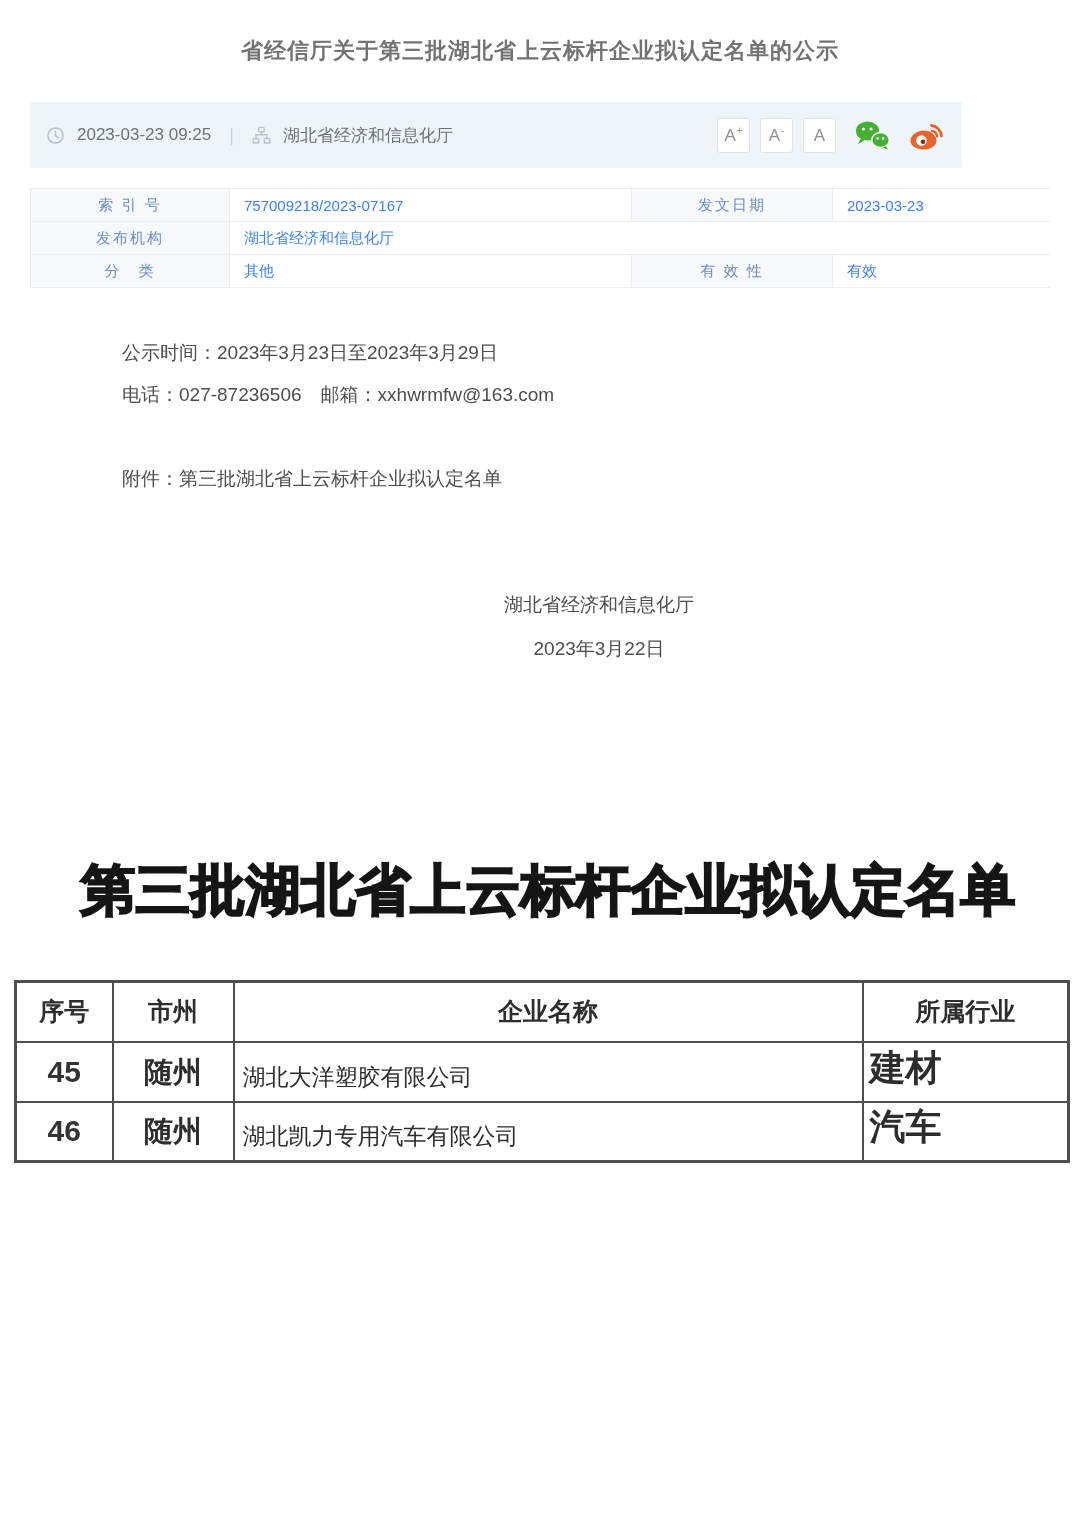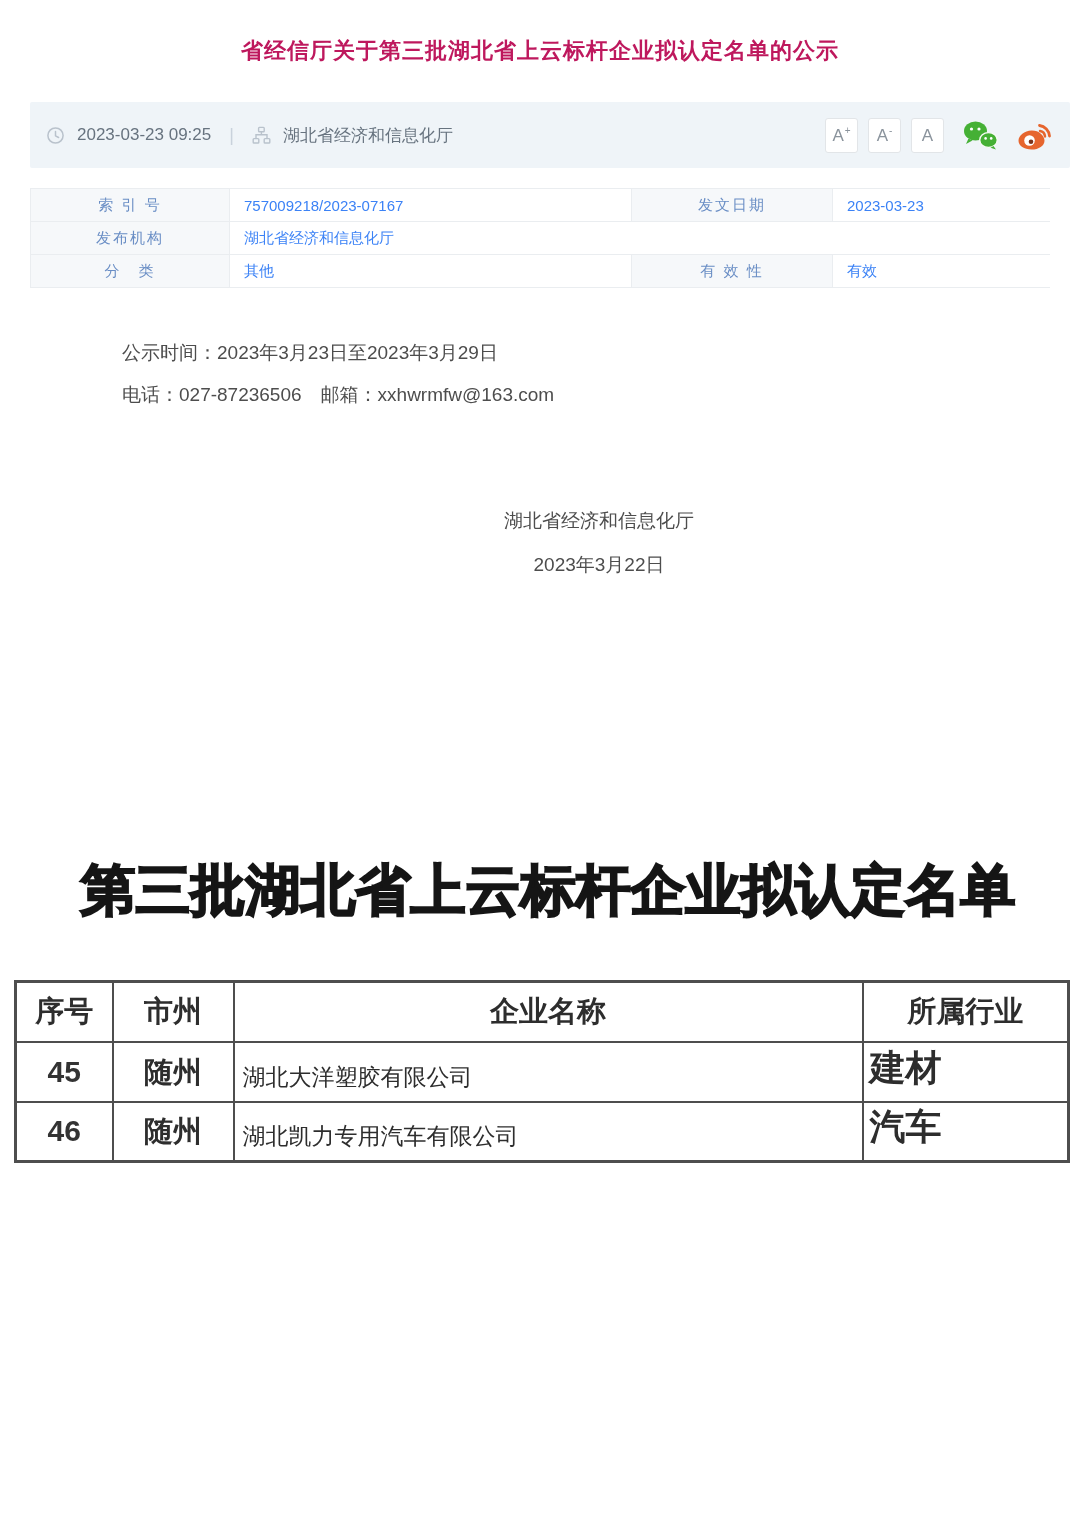--- a/index.html
+++ b/index.html
@@ -7,26 +7,26 @@
   .page {
     position:relative; width:1080px; height:1527px; margin:0 auto;
     background:#ffffff; overflow:hidden;
     font-family:"Liberation Sans","DejaVu Sans",sans-serif;
   }
 
   
   .page-title {
     position:absolute; top:36px; left:0; width:100%;
     text-align:center; font-size:22px; font-weight:700;
-    color:#be185d; letter-spacing:1px;
+    color:#737373; letter-spacing:1px;
   }
 
   
   .meta-bar {
-    position:absolute; left:30px; top:102px; width:1040px; height:66px;
+    position:absolute; left:30px; top:102px; width:932px; height:66px;
     background:#eff4f8; border-radius:2px;
     display:flex; align-items:center; justify-content:space-between;
     padding:0 18px 0 16px; color:#67737f; font-size:17px;
   }
   .meta-left { display:flex; align-items:center; gap:12px; }
   .meta-divider { color:#c9d2dc; font-size:18px; padding:0 6px; }
   .meta-right { display:flex; align-items:center; gap:10px; }
   .font-btn {
     width:33px; height:35px; background:#ffffff; border:1px solid #e2e5e8;
     border-radius:3px; color:#8a939c; font-size:17px; cursor:pointer;
@@ -77,21 +77,21 @@
 
   
   .attachment-table {
     position:absolute; left:14px; top:980px; width:1053px;
     border-collapse:collapse; color:#2d2d2d;
     border:3px solid #4e4e4e; table-layout:fixed;
   }
   .attachment-table th, .attachment-table td {
     border:2px solid #4e4e4e; height:60px; overflow:hidden;
   }
-  .attachment-table th { font-size:29px; font-weight:700; text-align:center; }
+  .attachment-table th { font-size:25px; font-weight:700; text-align:center; }
   .col-no  { width:97px; }
   .col-city{ width:121px; }
   .col-name{ width:629px; }
   .col-ind { width:206px; }
   td.c-no   { text-align:center; font-size:30px; font-weight:700; color:#333; }
   td.c-city { text-align:center; font-size:29px; font-weight:600; vertical-align:bottom; padding-bottom:8px; }
   td.c-name { text-align:left; font-size:23px; font-weight:400; vertical-align:bottom; padding:0 0 8px 8px; }
   td.c-ind  { text-align:left; font-size:36px; font-weight:600; vertical-align:bottom; padding:0 0 8px 6px; }
 </style>
 </head>
@@ -168,20 +168,21 @@
 
     <div class="cell lbl">分　类</div>
     <div class="cell val">其他</div>
     <div class="cell lbl">有 效 性</div>
     <div class="cell val">有效</div>
   </div>
 
   <div class="article">
     <p class="line-indent l-time">公示时间：2023年3月23日至2023年3月29日</p>
     <p class="line-indent l-phone">电话：027-87236506　邮箱：xxhwrmfw@163.com</p>
+    <p class="line-indent l-attach">附件：第三批湖北省上云标杆企业拟认定名单</p>
     <p class="signoff s-org">湖北省经济和信息化厅</p>
     <p class="signoff s-date">2023年3月22日</p>
   </div>
 
   <div class="attachment-heading">第三批湖北省上云标杆企业拟认定名单</div>
 
   <table class="attachment-table">
     <colgroup>
       <col class="col-no">
         <col class="col-city">

